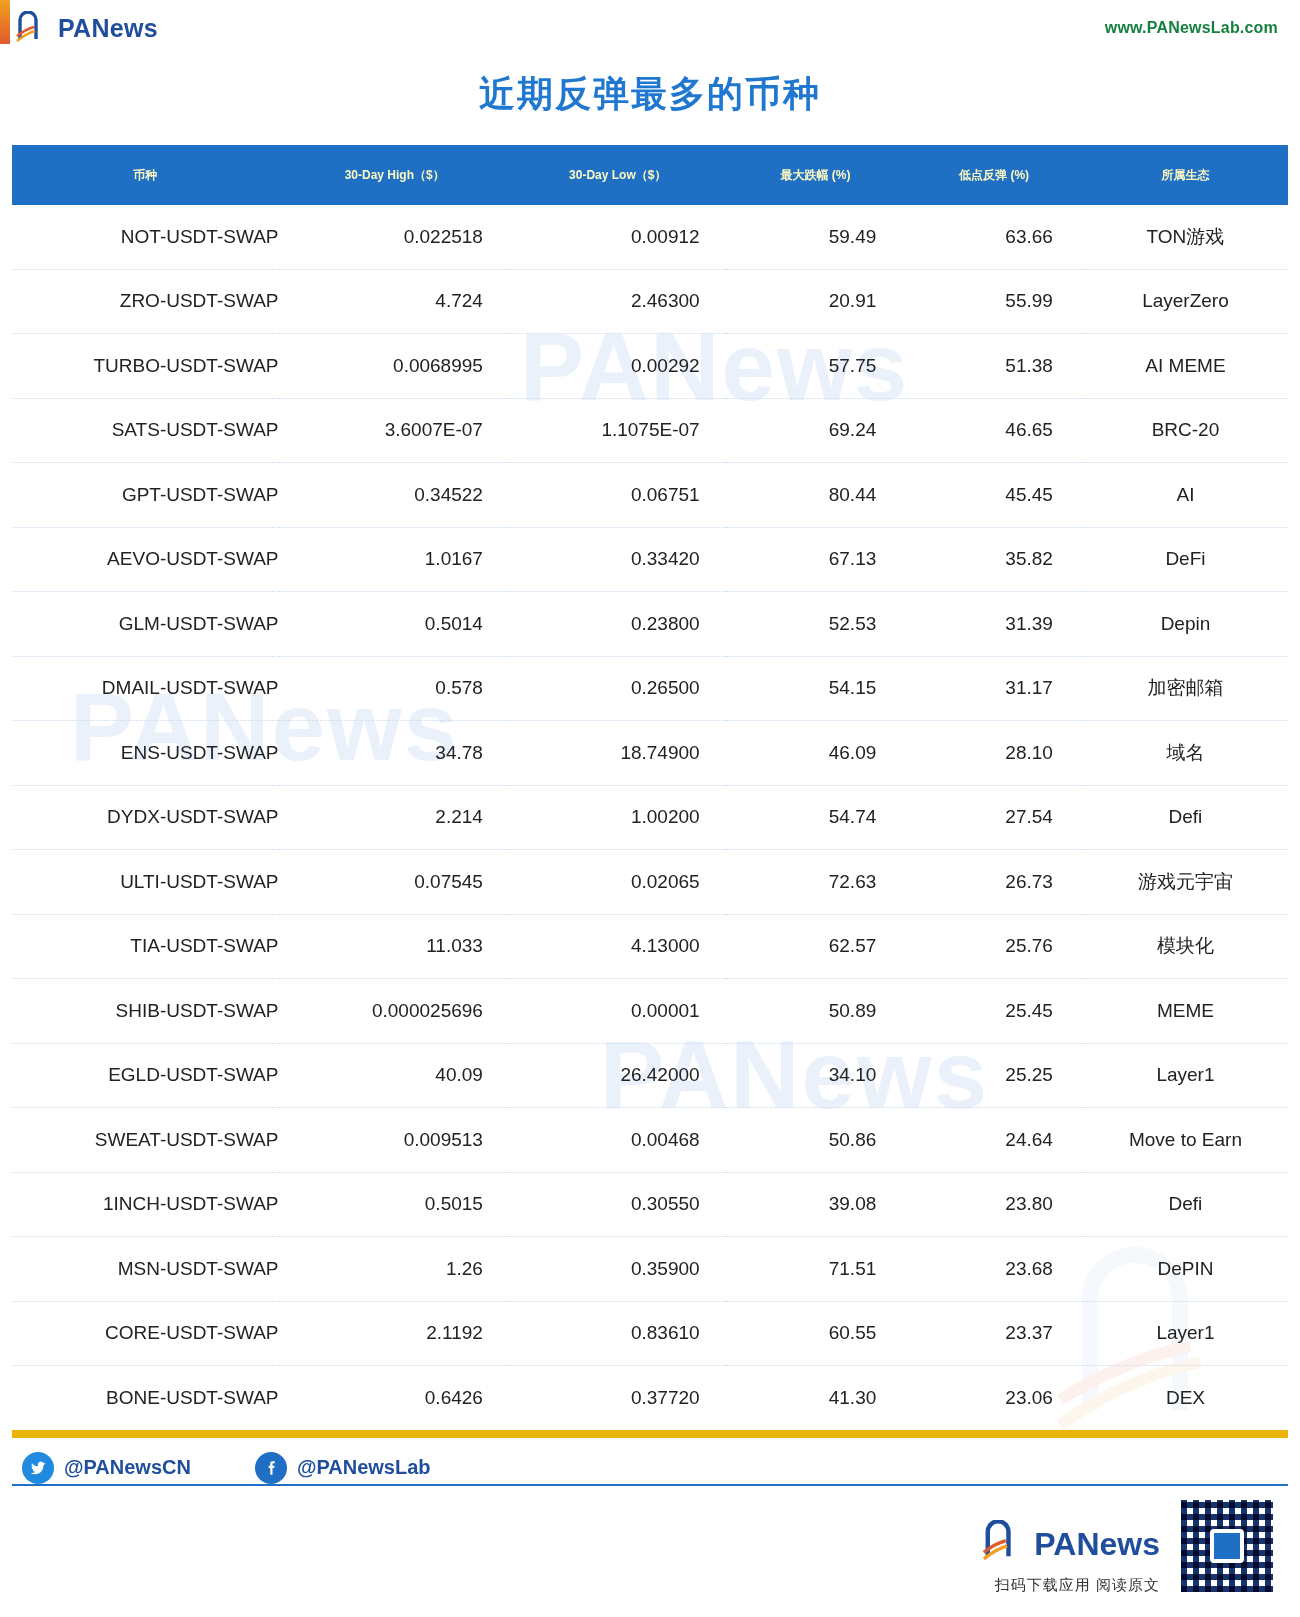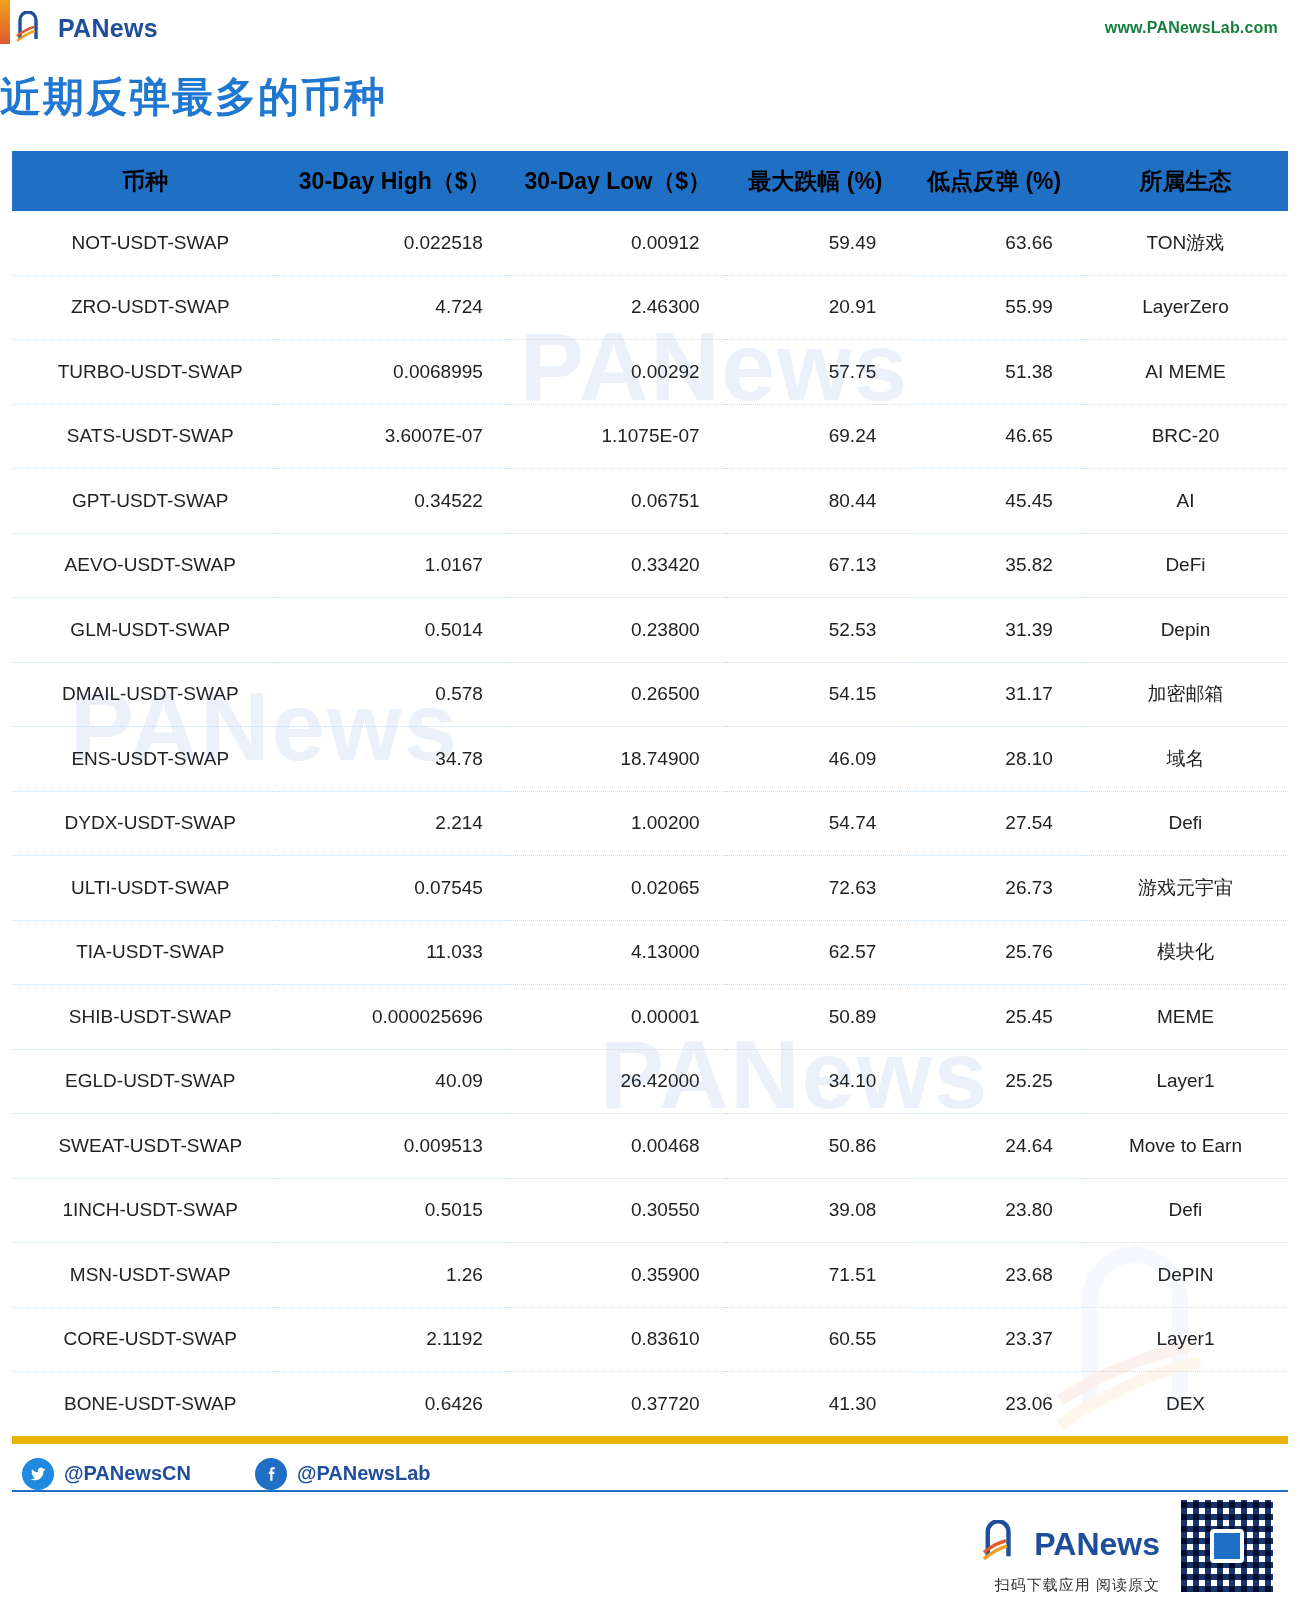--- a/index.html
+++ b/index.html
@@ -43,22 +43,22 @@
   }
   .site-url {
     font-size: 16px;
     font-weight: bold;
     color: #15803d;
     letter-spacing: .2px;
   }
 
   
   .title {
-    text-align: left;
-    font-size: 41px;
+    text-align: center;
+    font-size: 36px;
     font-weight: bold;
     color: #1f77d0;
     letter-spacing: 2px;
     padding: 14px 0 26px 0;
   }
 
   
   .wm {
     position: absolute;
     font-size: 96px;
@@ -88,37 +88,37 @@
     padding: 0 12px;
     box-sizing: border-box;
   }
   table {
     width: 100%;
     border-collapse: collapse;
     table-layout: fixed;
   }
   thead th {
     background: #1f6fc4;
-    color: #000000;
-    font-size: 23px;
+    color: #fef9c3;
+    font-size: 12px;
     font-weight: bold;
     height: 58px;
     vertical-align: middle;
   }
   tbody td {
     font-size: 19px;
     height: 61.5px;
     border-bottom: 1px dotted #c9dcef;
     color: #222;
     vertical-align: middle;
   }
   tbody tr:last-child td {
     border-bottom: 8px solid #eab308;
   }
-  .c-sym  { width: 21%; text-align: center;  padding-left: 10px; }
+  .c-sym  { width: 21%; text-align: right;  padding-left: 10px; }
   .c-high { width: 18%; text-align: right; padding-right: 26px; }
   .c-low  { width: 17%; text-align: right; padding-right: 26px; }
   .c-drop { width: 14%; text-align: right; padding-right: 28px; }
   .c-reb  { width: 14%; text-align: right; padding-right: 30px; }
   .c-eco  { width: 16%; text-align: center; }
 
   thead .c-sym  { text-align: center; padding-left: 0; }
   thead .c-high,
   thead .c-low,
   thead .c-drop,

